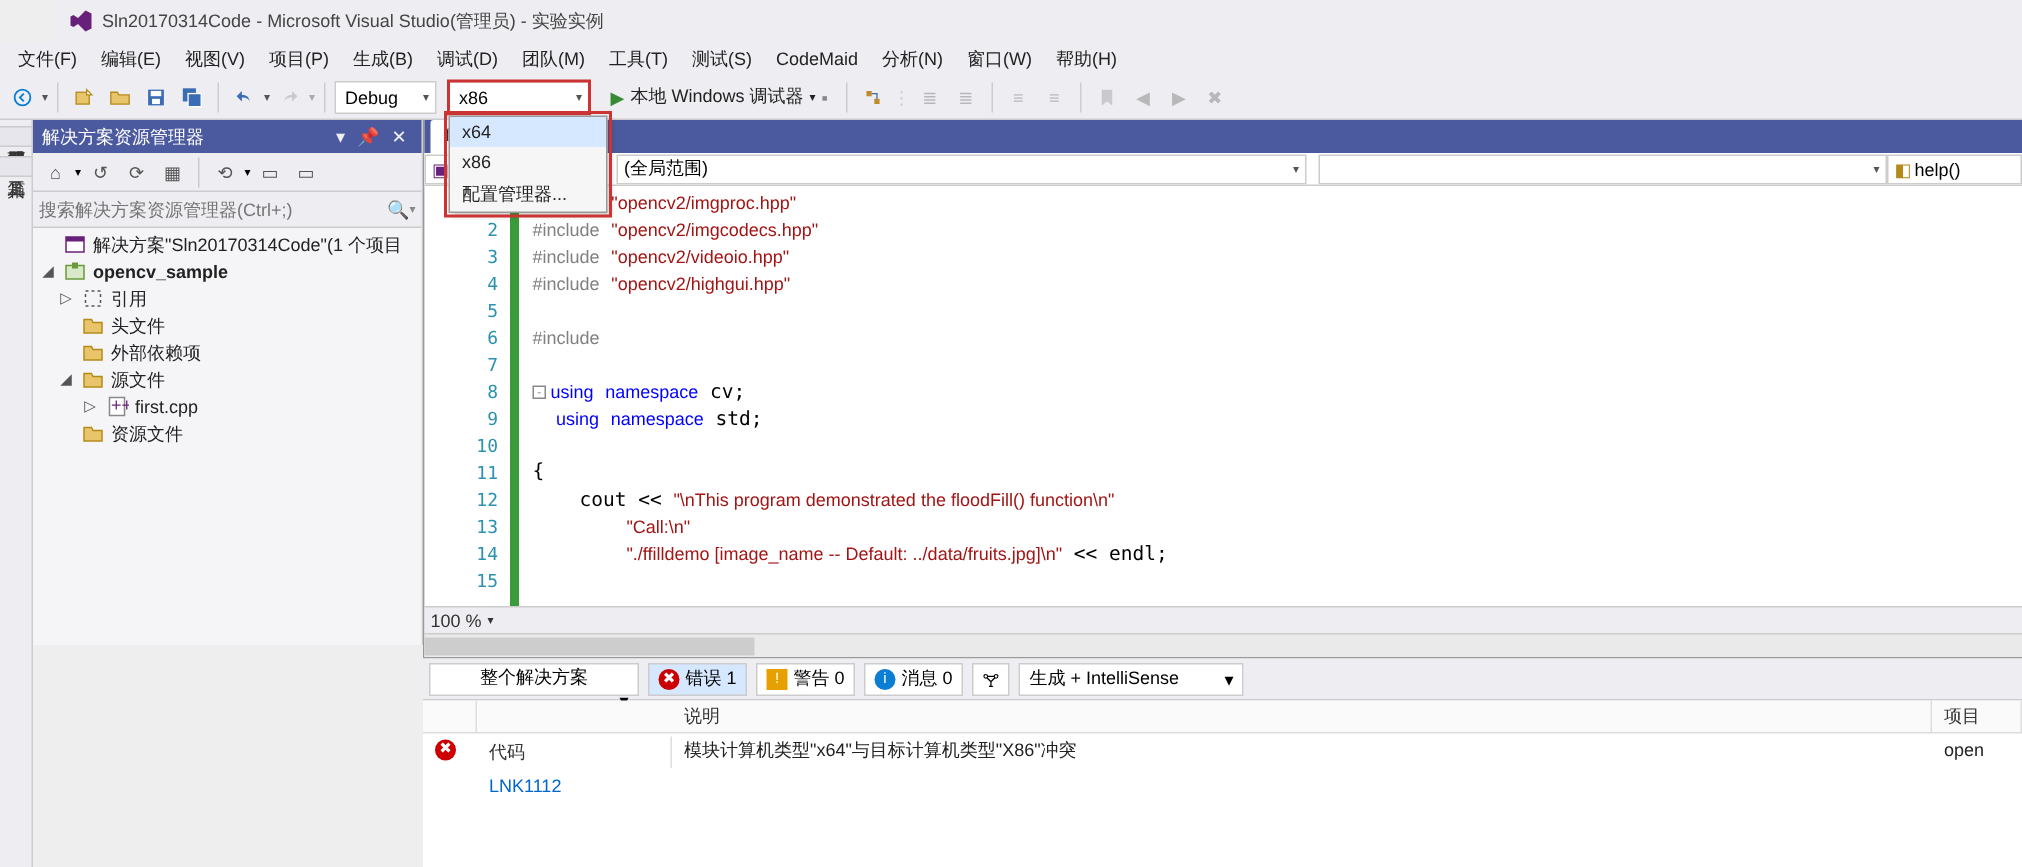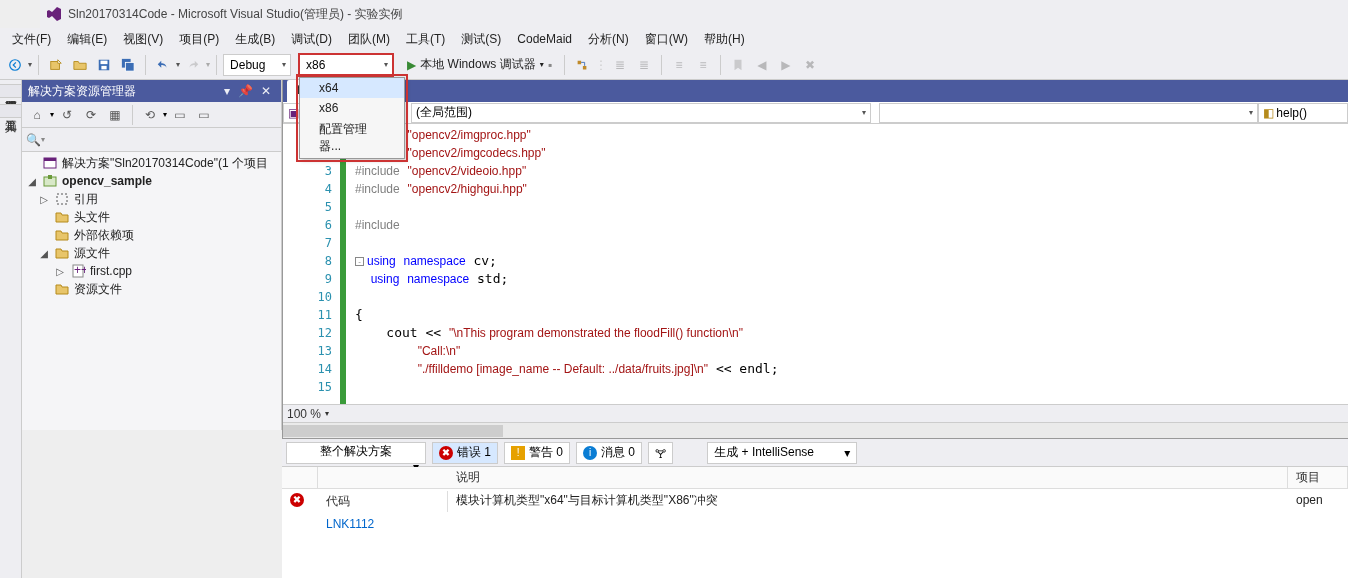--- a/index.html
+++ b/index.html
@@ -21,21 +21,21 @@
 .tb-combo { height: 22px; border: 1px solid #ccc; background: #fff; display:flex; align-items:center; padding: 0 4px 0 6px; position: relative; }
 .tb-combo .dd { margin-left: auto; font-size: 8px; color:#555;}
 .combo-config { width: 68px; }
 .combo-platform { width: 94px; outline: 2px solid #cc3333; outline-offset: -1px; }
 .run-btn { display:flex; align-items:center; gap:4px; height:22px; padding:0 6px; color:#222;}
 .run-btn .tri { color:#388a34; font-size:12px; }
 .disabled-ico { opacity: .35; }
 
 
 .platform-popup { position:absolute; top:22px; left:-1px; width:106px; background:#f6f6f6; border:1px solid #999; box-shadow:2px 2px 4px rgba(0,0,0,.2); z-index: 50; outline: 2px solid #cc3333; outline-offset: 1px;}
-.platform-popup div { padding: 3px 19px; color:#222; cursor:default; }
+.platform-popup div { padding: 3px 8px; color:#222; cursor:default; }
 .platform-popup div.sel { background:#d6e8ff; }
 
 
 .leftrail { position:absolute; left:0; top:80px; width:22px; bottom:0; background:#eeeef2; border-right:1px solid #ccc; display:flex; flex-direction:column; align-items:center; gap:6px; padding-top:4px;}
 .leftrail .railtab { writing-mode: vertical-rl; background:#e6e6ec; padding:6px 2px; color:#333; border:1px solid #ccc; }
 
 
 .solpanel { position:absolute; left:22px; top:80px; width:260px; height:350px; background:#f5f5f7; border-right:1px solid #ccc; display:flex; flex-direction:column; }
 .solpanel .panel-titlebar { height:22px; background:#4b5a9e; color:#fff; display:flex; align-items:center; padding:0 6px;}
 .panel-titlebar .spacer { flex:1; }
@@ -228,20 +228,21 @@
     <div class="tb-btn">↺</div>
     <div class="tb-btn">⟳</div>
     <div class="tb-btn">▦</div>
     <div class="tb-sep"></div>
     <div class="tb-btn">⟲</div>
     <span style="font-size:8px;">▾</span>
     <div class="tb-btn">▭</div>
     <div class="tb-btn">▭</div>
   </div>
   <div class="search">
+    <input placeholder="搜索解决方案资源管理器(Ctrl+;)" style="">
     <span style="color:#888;">🔍</span>
     <span style="font-size:8px;color:#888;">▾</span>
   </div>
   <div class="tree" id="soltree">
       <div class="tree-row ind0">
         <span class="tw"></span>
         <span class="ico">
           <svg width="16" height="16">
             <rect x="2" y="3" width="12" height="10" fill="#fff" stroke="#68217a"></rect>
             <rect x="2" y="3" width="12" height="3" fill="#68217a"></rect>
@@ -402,21 +403,21 @@
       <span class="ico-warn">!</span>
       <span>警告 0</span>
     </div>
     <div class="pill">
       <span class="ico-info">i</span>
       <span>消息 0</span>
     </div>
     <div class="pill">
         <span>🝖</span>
       </div>
-    <div class="cb" style="width:150px;margin-left:28px;">
+    <div class="cb" style="width:150px;">
       <span>生成 + IntelliSense</span>
       <span class="dd" style="margin-left:auto;">▾</span>
     </div>
   </div>
   <div class="ep-cols">
     <div class="col-ico"></div>
     <div class="col-code">代码</div>
     <div class="col-desc">说明</div>
     <div class="col-proj">项目</div>
   </div>

